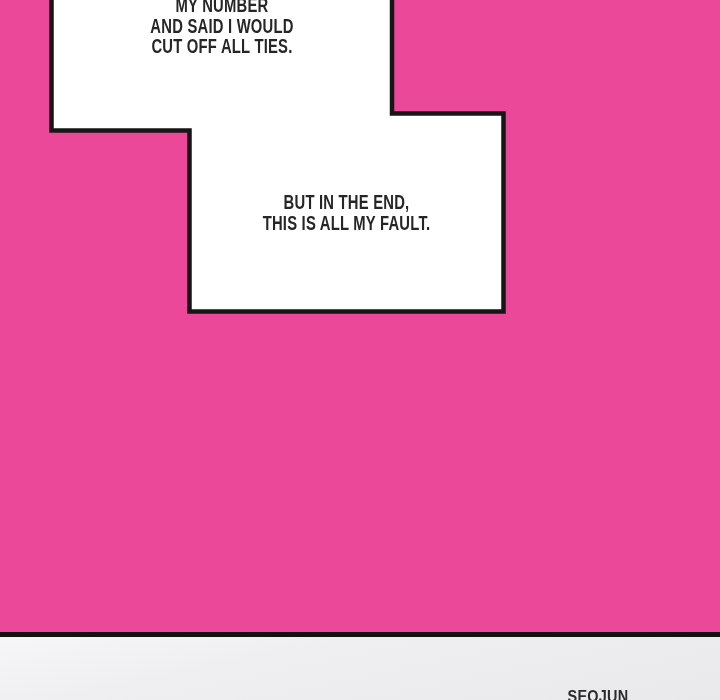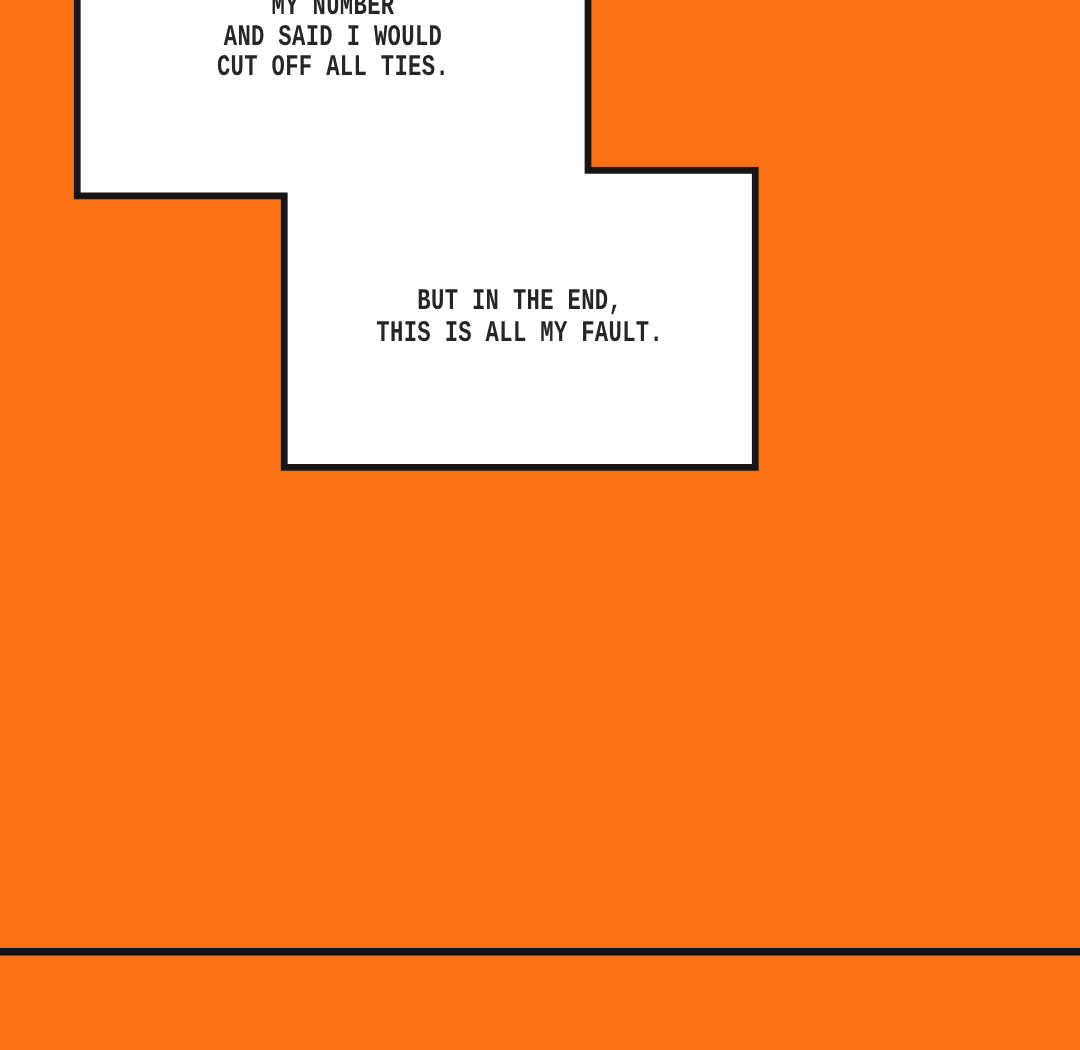--- a/index.html
+++ b/index.html
@@ -5,22 +5,22 @@
   html, body {
     margin: 0;
     padding: 0;
     background: #ffffff;
   }
   .page {
     position: relative;
     width: 720px;
     height: 700px;
     overflow: hidden;
-    background: #f97316;
-    font-family: Liberation Mono, monospace;
+    background: #ec4899;
+    font-family: Liberation Sans, sans-serif;
   }
   .bubble-outline {
     position: absolute;
     left: 0;
     top: 0;
     width: 720px;
     height: 340px;
     display: block;
   }
   .bubble-text {
@@ -93,14 +93,19 @@
     <span>CUT OFF ALL TIES.</span>
   </div>
 
   <div class="bubble-text bubble2-text">
     <span>BUT IN THE END,</span>
     <span>THIS IS ALL MY FAULT.</span>
   </div>
 
   <div class="panel-divider"></div>
 
+  <div class="next-panel">
+    <div class="next-panel-caption">
+      <span>SEOJUN</span>
+    </div>
+  </div>
 
 </div>
 
 </body></html>

